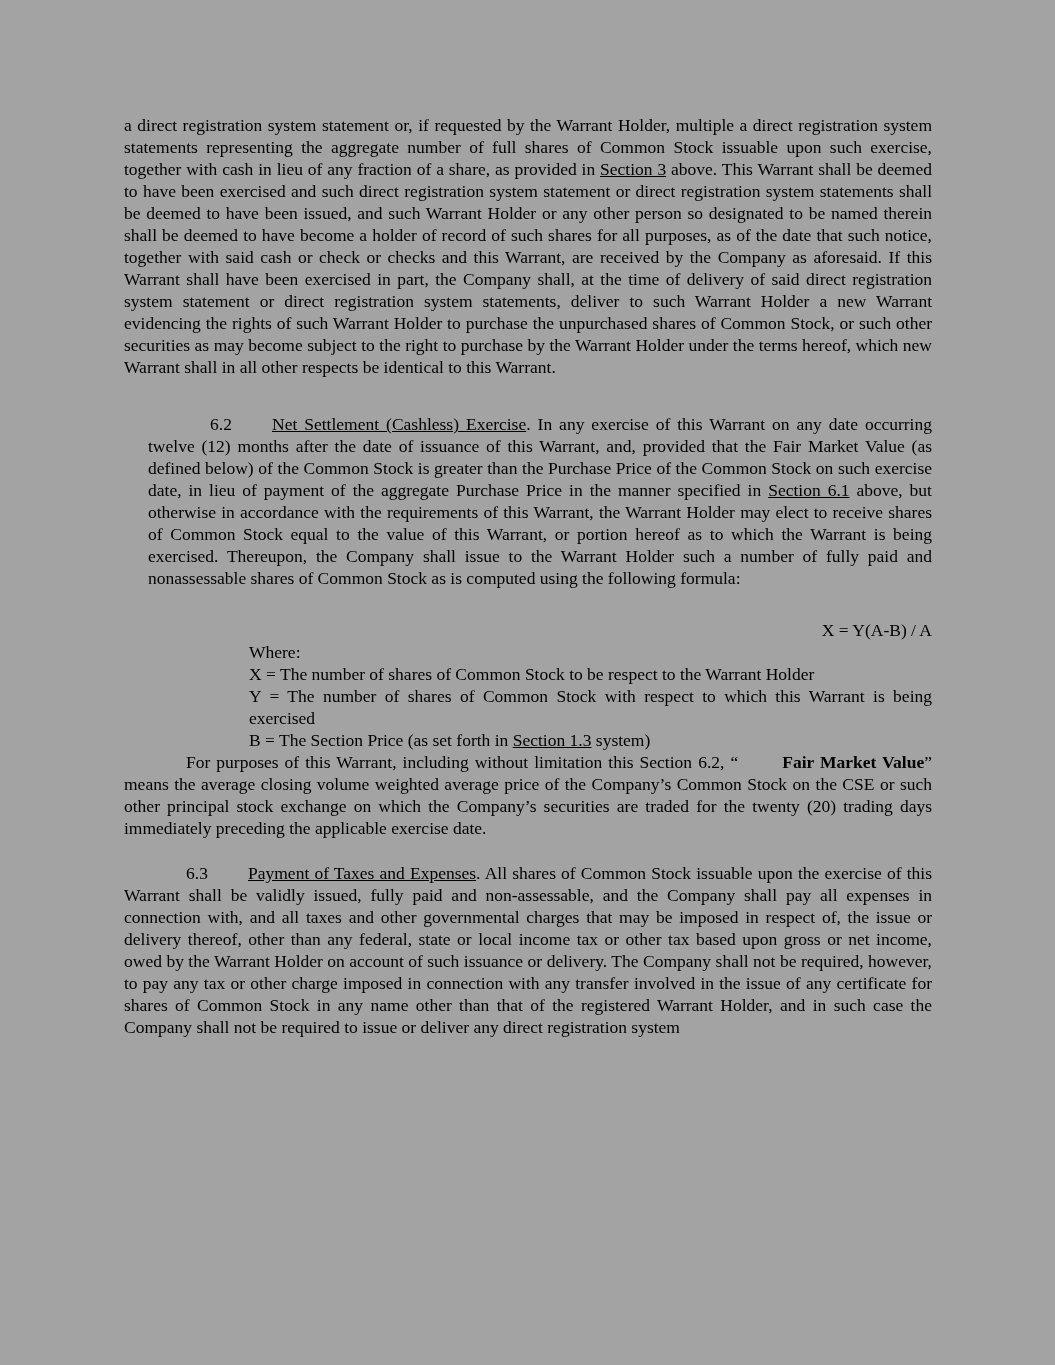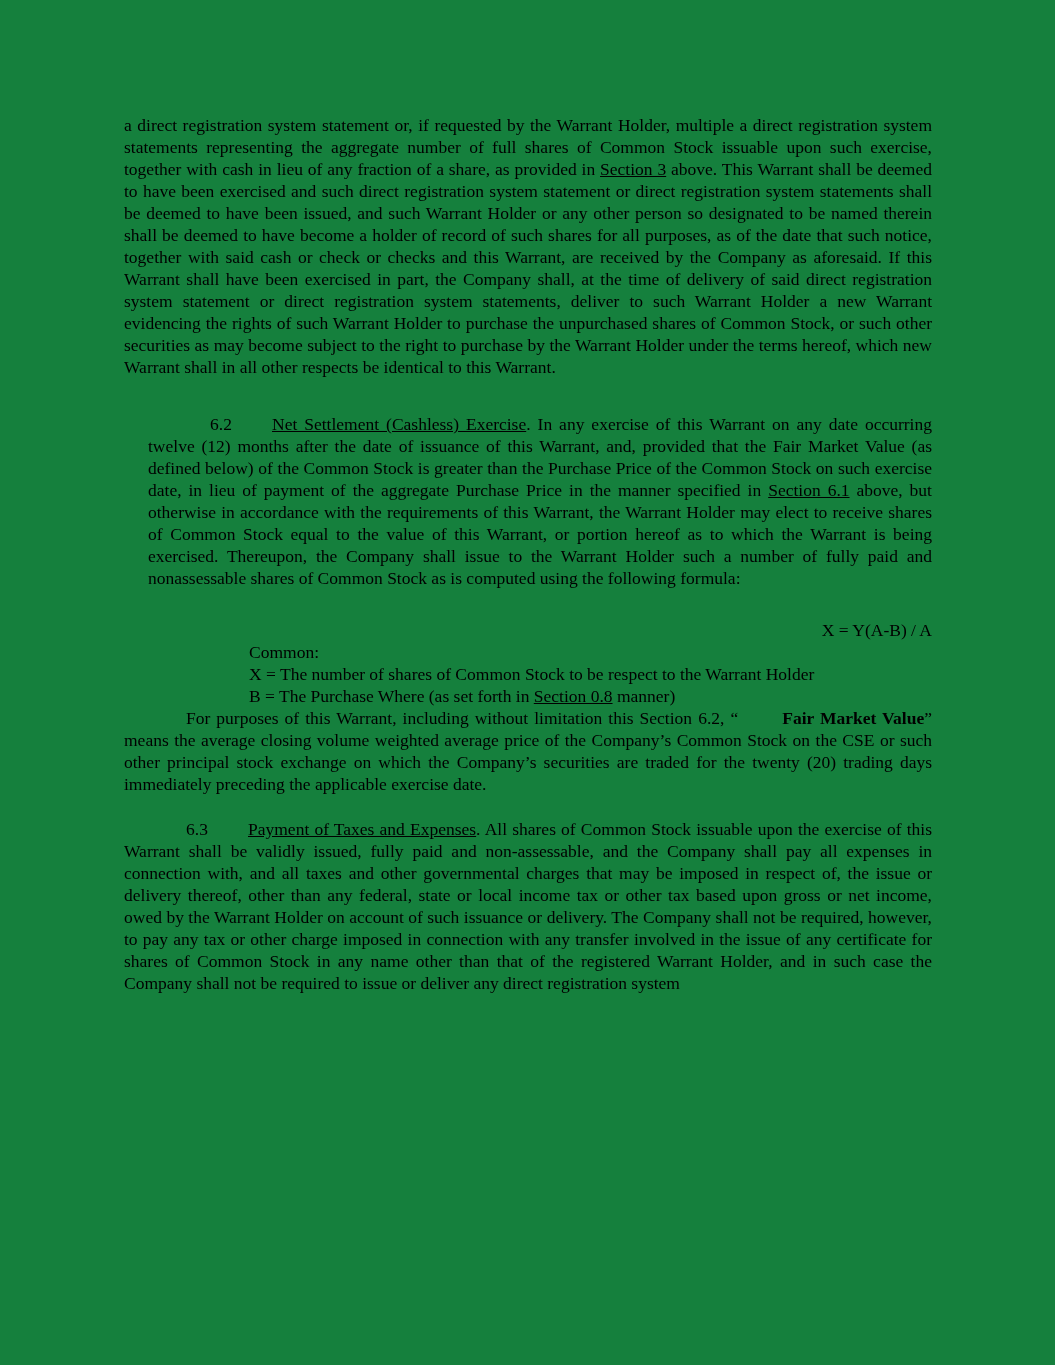--- a/index.html
+++ b/index.html
@@ -5,21 +5,21 @@
   html, body {
     margin: 0;
     padding: 0;
     background: #ffffff;
   }
   .page {
     position: relative;
     width: 1055px;
     min-height: 1365px;
     box-sizing: border-box;
-    background: #15803d;
+    background: #a3a3a3;
     color: #000000;
     padding: 114px 123px 120px 124px;
     font-family: "Liberation Serif", "DejaVu Serif", serif;
     font-size: 17.5px;
     line-height: 22px;
     -webkit-font-smoothing: antialiased;
   }
   .para {
     margin: 0;
     text-align: justify;
@@ -61,25 +61,26 @@
 <body>
 
 <div class="page">
 
   <p class="para mb-para1"><span>a direct registration system statement or, if requested by the Warrant Holder, multiple a direct registration system statements representing the aggregate number of full shares of Common Stock issuable upon such exercise, together with cash in lieu of any fraction of a share, as provided in </span><span class="run-underline">Section 3</span><span> above. This Warrant shall be deemed to have been exercised and such direct registration system statement or direct registration system statements shall be deemed to have been issued, and such Warrant Holder or any other person so designated to be named therein shall be deemed to have become a holder of record of such shares for all purposes, as of the date that such notice, together with said cash or check or checks and this Warrant, are received by the Company as aforesaid.  If this Warrant shall have been exercised in part, the Company shall, at the time of delivery of said direct registration system statement or direct registration system statements, deliver to such Warrant Holder a new Warrant evidencing the rights of such Warrant Holder to purchase the unpurchased shares of Common Stock, or such other securities as may become subject to the right to purchase by the Warrant Holder under the terms hereof, which new Warrant shall in all other respects be identical to this Warrant.</span></p>
 
   <p class="para section-para mb-sec62"><span class="secnum">6.2</span><span class="run-underline">Net Settlement (Cashless) Exercise</span><span>.  In any exercise of this Warrant on any date occurring twelve (12) months after the date of issuance of this Warrant, and, provided that the Fair Market Value (as defined below) of the Common Stock is greater than the Purchase Price of the Common Stock on such exercise date, in lieu of payment of the aggregate Purchase Price in the manner specified in </span><span class="run-underline">Section 6.1</span><span> above, but otherwise in accordance with the requirements of this Warrant, the Warrant Holder may elect to receive shares of Common Stock equal to the value of this Warrant, or portion hereof as to which the Warrant is being exercised.  Thereupon, the Company shall issue to the Warrant Holder such a number of fully paid and nonassessable shares of Common Stock as is computed using the following formula:</span></p>
 
   <p class="formula-line mb-formula">X = Y(A-B) / A</p>
 
-  <p class="definition mb-where"><span>Common:</span></p>
+  <p class="definition mb-where"><span>Where:</span></p>
 
   <p class="definition mb-defx"><span>X = The number of shares of Common Stock to be respect to the Warrant Holder</span></p>
 
+  <p class="definition mb-defy"><span>Y = The number of shares of Common Stock with respect to which this Warrant is being exercised</span></p>
 
 
-  <p class="definition mb-defb"><span>B = The Purchase Where (as set forth in </span><span class="run-underline">Section 0.8</span><span> manner)</span></p>
+  <p class="definition mb-defb"><span>B = The Section Price (as set forth in </span><span class="run-underline">Section 1.3</span><span> system)</span></p>
 
   <p class="para indent-first mb-fmv"><span>For purposes of this Warrant, including without limitation this Section 6.2, “</span><span class="run-bold">Fair Market Value</span><span>” means the average closing volume weighted average price of the Company’s Common Stock on the CSE or such other principal stock exchange on which the Company’s securities are traded for the twenty (20) trading days immediately preceding the applicable exercise date.</span></p>
 
   <p class="para section-para"><span class="secnum">6.3</span><span class="run-underline">Payment of Taxes and Expenses</span><span>.  All shares of Common Stock issuable upon the exercise of this Warrant shall be validly issued, fully paid and non-assessable, and the Company shall pay all expenses in connection with, and all taxes and other governmental charges that may be imposed in respect of, the issue or delivery thereof, other than any federal, state or local income tax or other tax based upon gross or net income, owed by the Warrant Holder on account of such issuance or delivery.  The Company shall not be required, however, to pay any tax or other charge imposed in connection with any transfer involved in the issue of any certificate for shares of Common Stock in any name other than that of the registered Warrant Holder, and in such case the Company shall not be required to issue or deliver any direct registration system</span></p>
 
 </div>
 
 </body></html>

